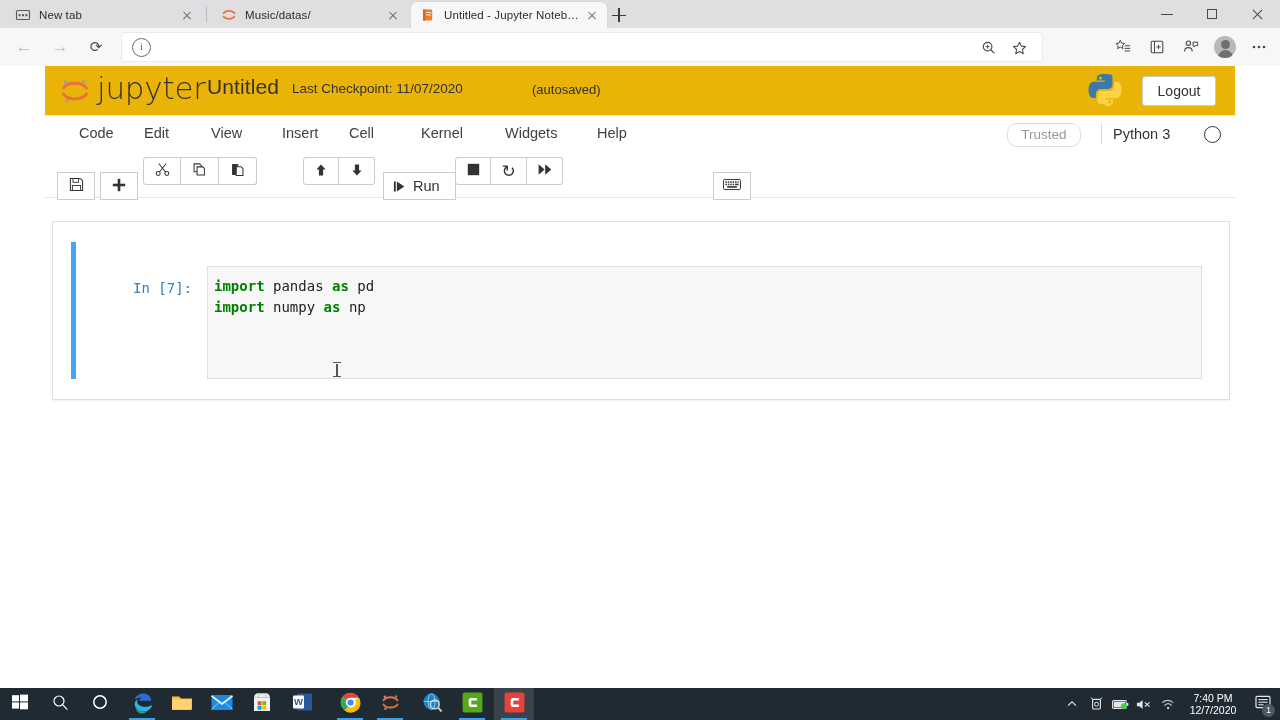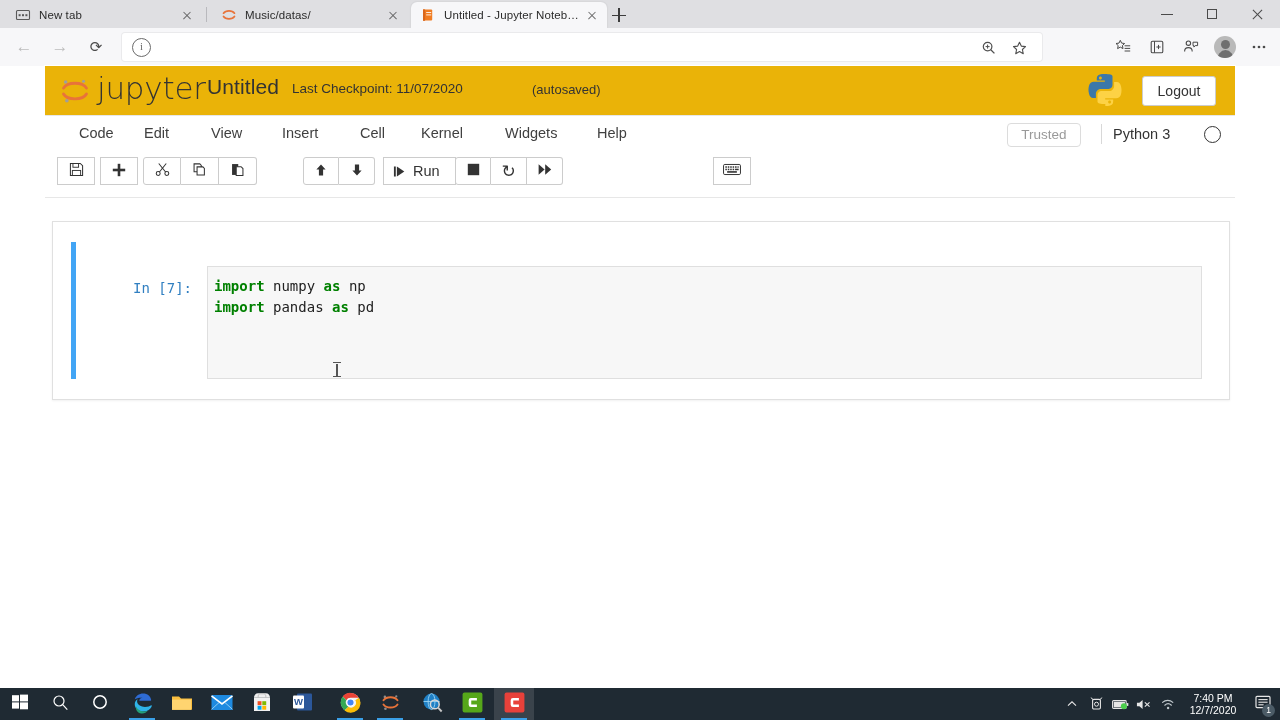--- a/index.html
+++ b/index.html
@@ -150,21 +150,21 @@
     position: absolute; left: 0; top: 49px; width: 1190px; height: 35px;
     border-top: 1px solid #e7e7e7; border-bottom: 1px solid #e7e7e7;
     background: #ffffff;
   }
   .menu-item {
     position: absolute; top: 0; height: 35px; line-height: 35px;
     font-size: 14.5px; color: #404040; padding: 0 10px; cursor: pointer;
   }
   .trusted-badge {
     position: absolute; left: 962px; top: 7px; width: 72px; height: 22px;
-    border: 1px solid #dcdcdc; border-radius: 4px; background: #ffffff;
+    border: 1px solid #dcdcdc; border-radius: 10px; background: #ffffff;
     font-size: 13.5px; color: #999999; text-align: center; line-height: 21px;
   }
   .kernel-sep { position: absolute; left: 1056px; top: 8px; width: 1px; height: 20px; background: #d8d8d8; }
   .kernel-name {
     position: absolute; left: 1068px; top: 8px;
     font-size: 14.5px; color: #333333; line-height: 20px;
   }
   .kernel-idle {
     position: absolute; left: 1159px; top: 10px;
     width: 15px; height: 15px; border: 1.7px solid #333333; border-radius: 50%;
@@ -176,21 +176,21 @@
   }
   .tbtn {
     position: absolute; top: 7px; height: 28px;
     background: #ffffff; border: 1px solid #cccccc;
     display: flex; align-items: center; justify-content: center;
     font-size: 14px; color: #333333; cursor: pointer; box-sizing: border-box;
   }
   .grp-l { border-radius: 3px 0 0 3px; }
   .grp-m { border-radius: 0; border-left: none; }
   .grp-r { border-radius: 0 3px 3px 0; border-left: none; }
-  .grp-solo { border-radius: 0; }
+  .grp-solo { border-radius: 0; margin-top: 15px; }
   .cell-type-select {
     position: absolute; left: 517px; top: 6px; width: 137px; height: 30px;
     border: 1px solid #cccccc; border-radius: 3px; background: #ffffff;
     font-size: 14px; color: #555555;
     display: flex; align-items: center; padding: 0 9px; box-sizing: border-box;
     cursor: pointer;
   }
   .sel-caret {
     position: absolute; right: 10px; top: 11px;
     width: 8px; height: 8px; border-right: 1.6px solid #555;
@@ -404,21 +404,21 @@
           </svg>
         </span>
         <button class="logout-btn">Logout</button>
       </div>
 
       <div class="jp-menubar">
         <div class="menu-item" style="left:24px;">Code</div>
         <div class="menu-item" style="left:89px;">Edit</div>
         <div class="menu-item" style="left:156px;">View</div>
         <div class="menu-item" style="left:227px;">Insert</div>
-        <div class="menu-item" style="left:305px;">Cell</div>
+        <div class="menu-item" style="left:294px;">Cell</div>
         <div class="menu-item" style="left:366px;">Kernel</div>
         <div class="menu-item" style="left:450px;">Widgets</div>
         <div class="menu-item" style="left:542px;">Help</div>
 
         <div class="trusted-badge">Trusted</div>
         <div class="kernel-sep"></div>
         <div class="kernel-name">Python 3</div>
         <div class="kernel-idle"></div>
       </div>
 
@@ -526,22 +526,22 @@
             </svg>
           </span>
         </div>
       </div>
     </div>
 
     <div class="nb-container">
       <div class="cell">
         <div class="prompt">In [7]:</div>
         <div class="input-area">
+          <div class="code-line"><span class="kw">import</span><span> pandas </span><span class="kw">as</span><span> pd</span></div>
           <div class="code-line"><span class="kw">import</span><span> numpy </span><span class="kw">as</span><span> np</span></div>
-          <div class="code-line"><span class="kw">import</span><span> pandas </span><span class="kw">as</span><span> pd</span></div>
           <div class="ibeam"></div>
         </div>
       </div>
     </div>
   </div>
 
   <div class="taskbar">
 
     <div class="tb-item" style="left:0px;">
       <span>

